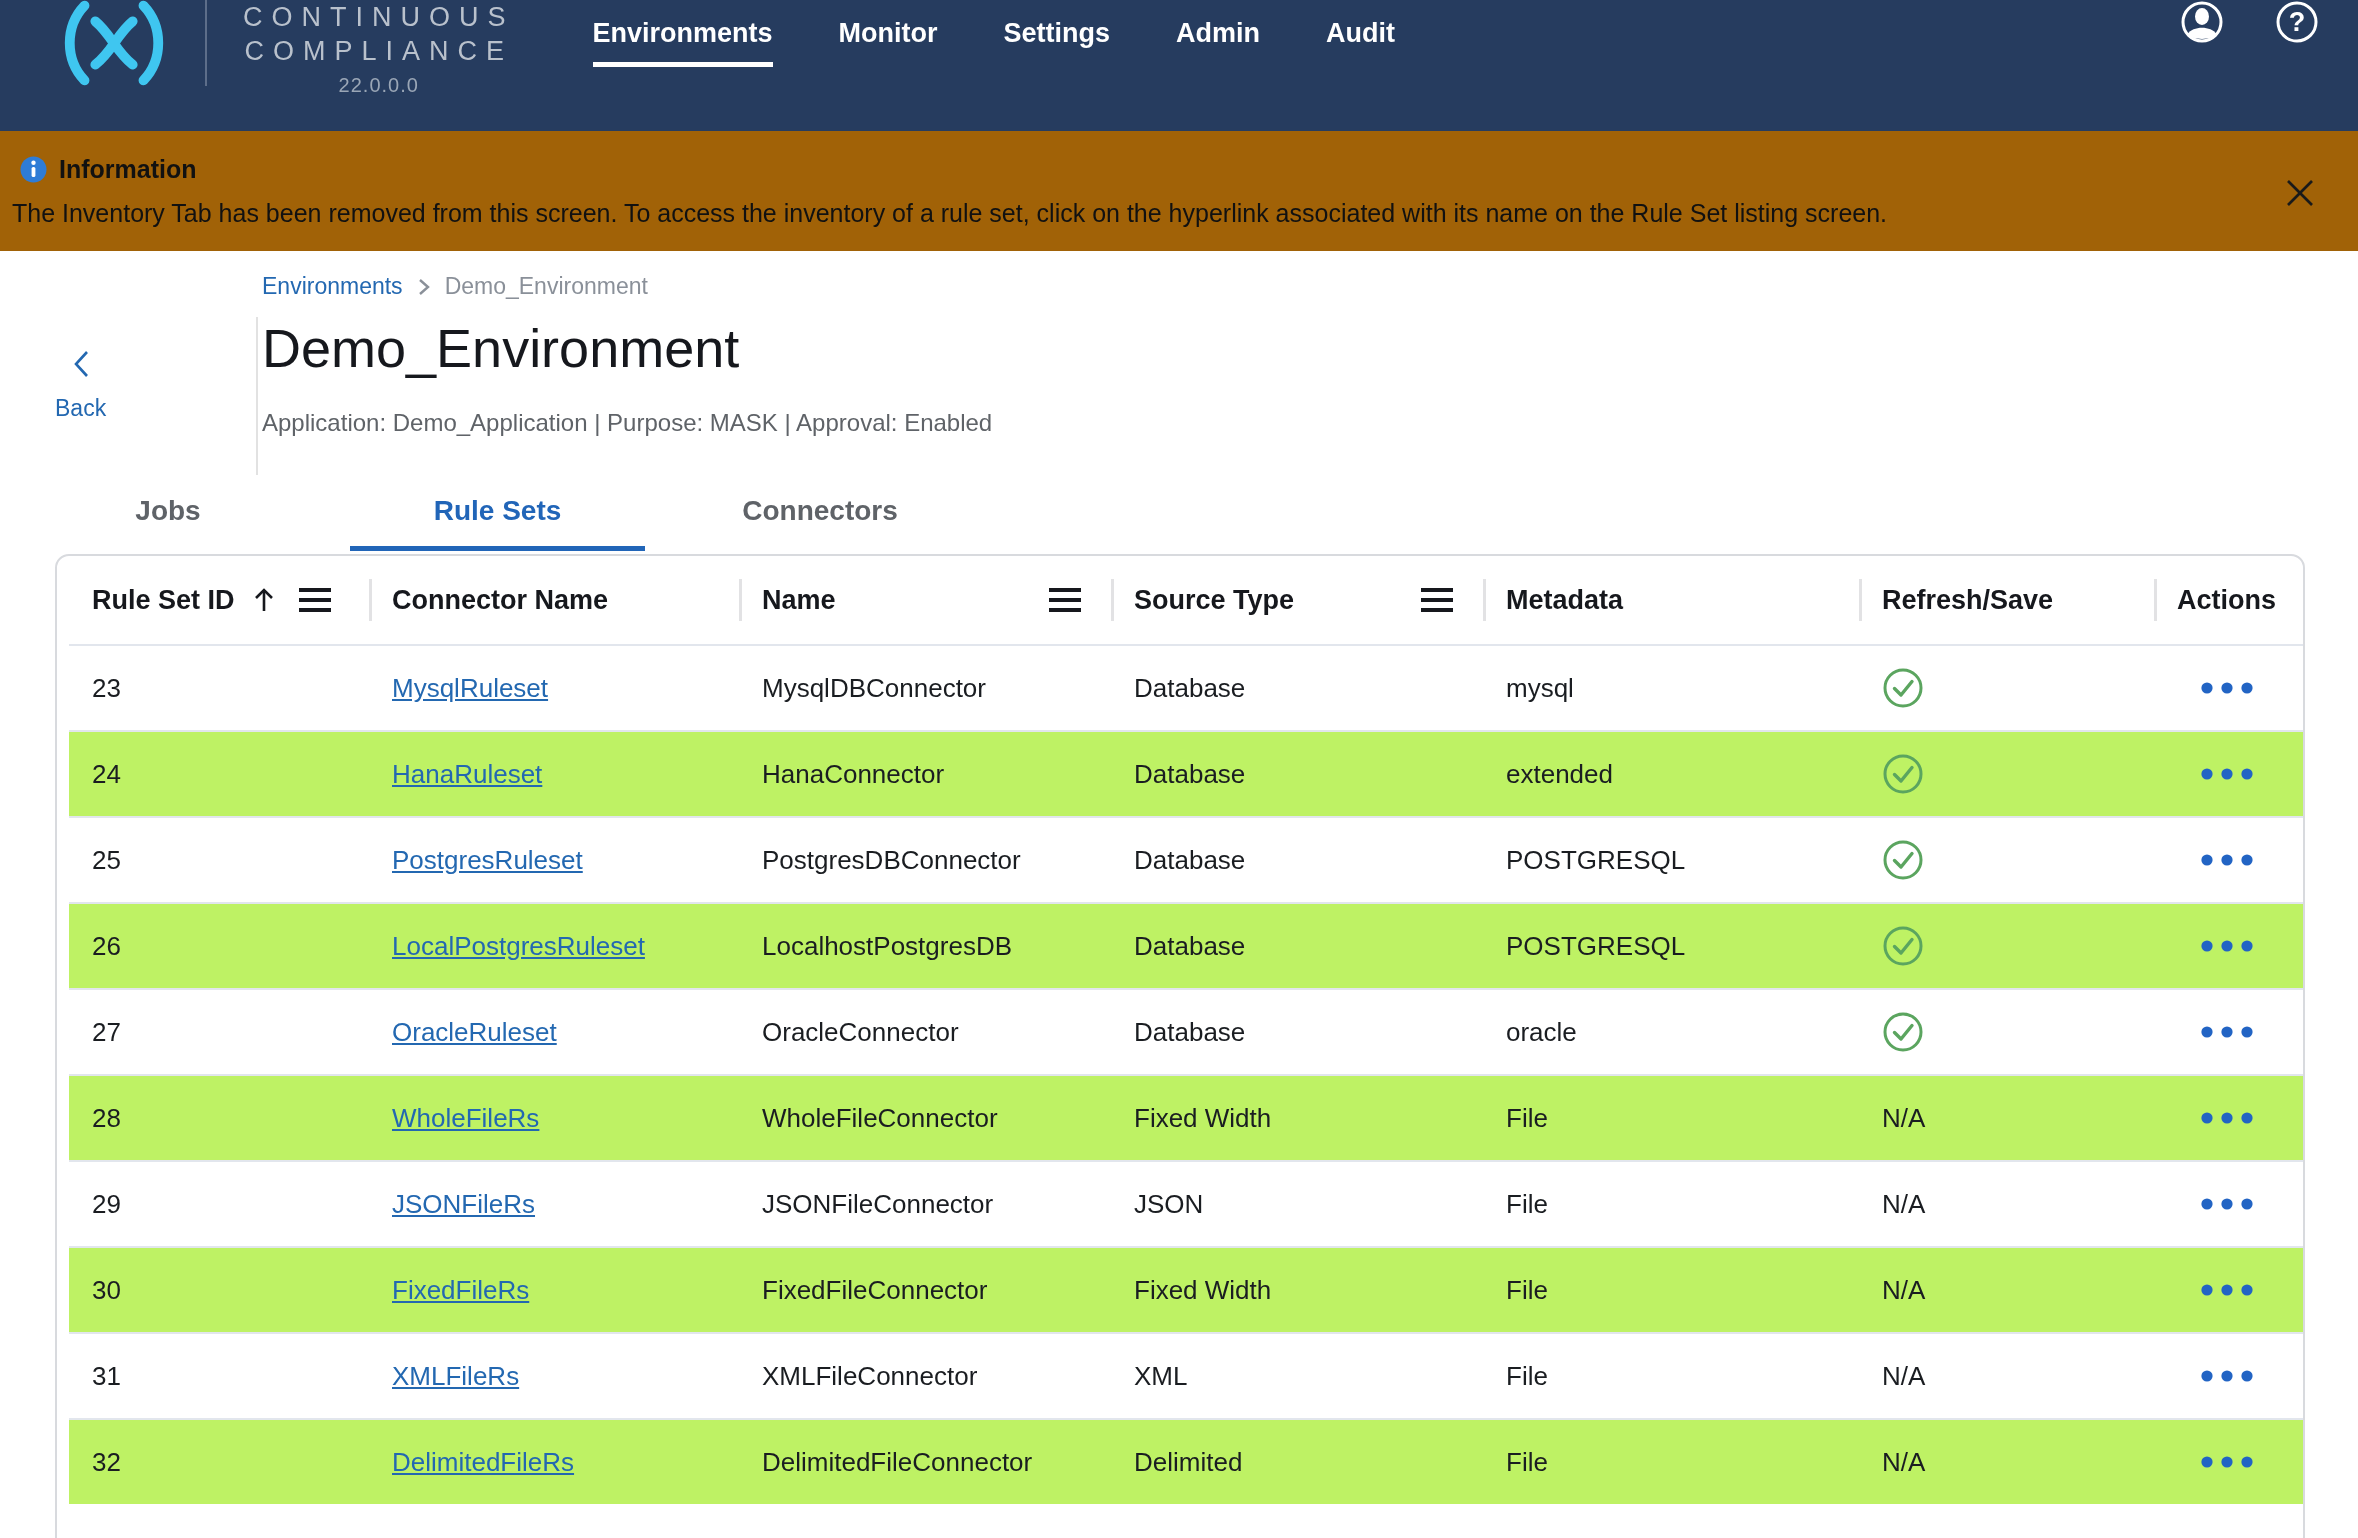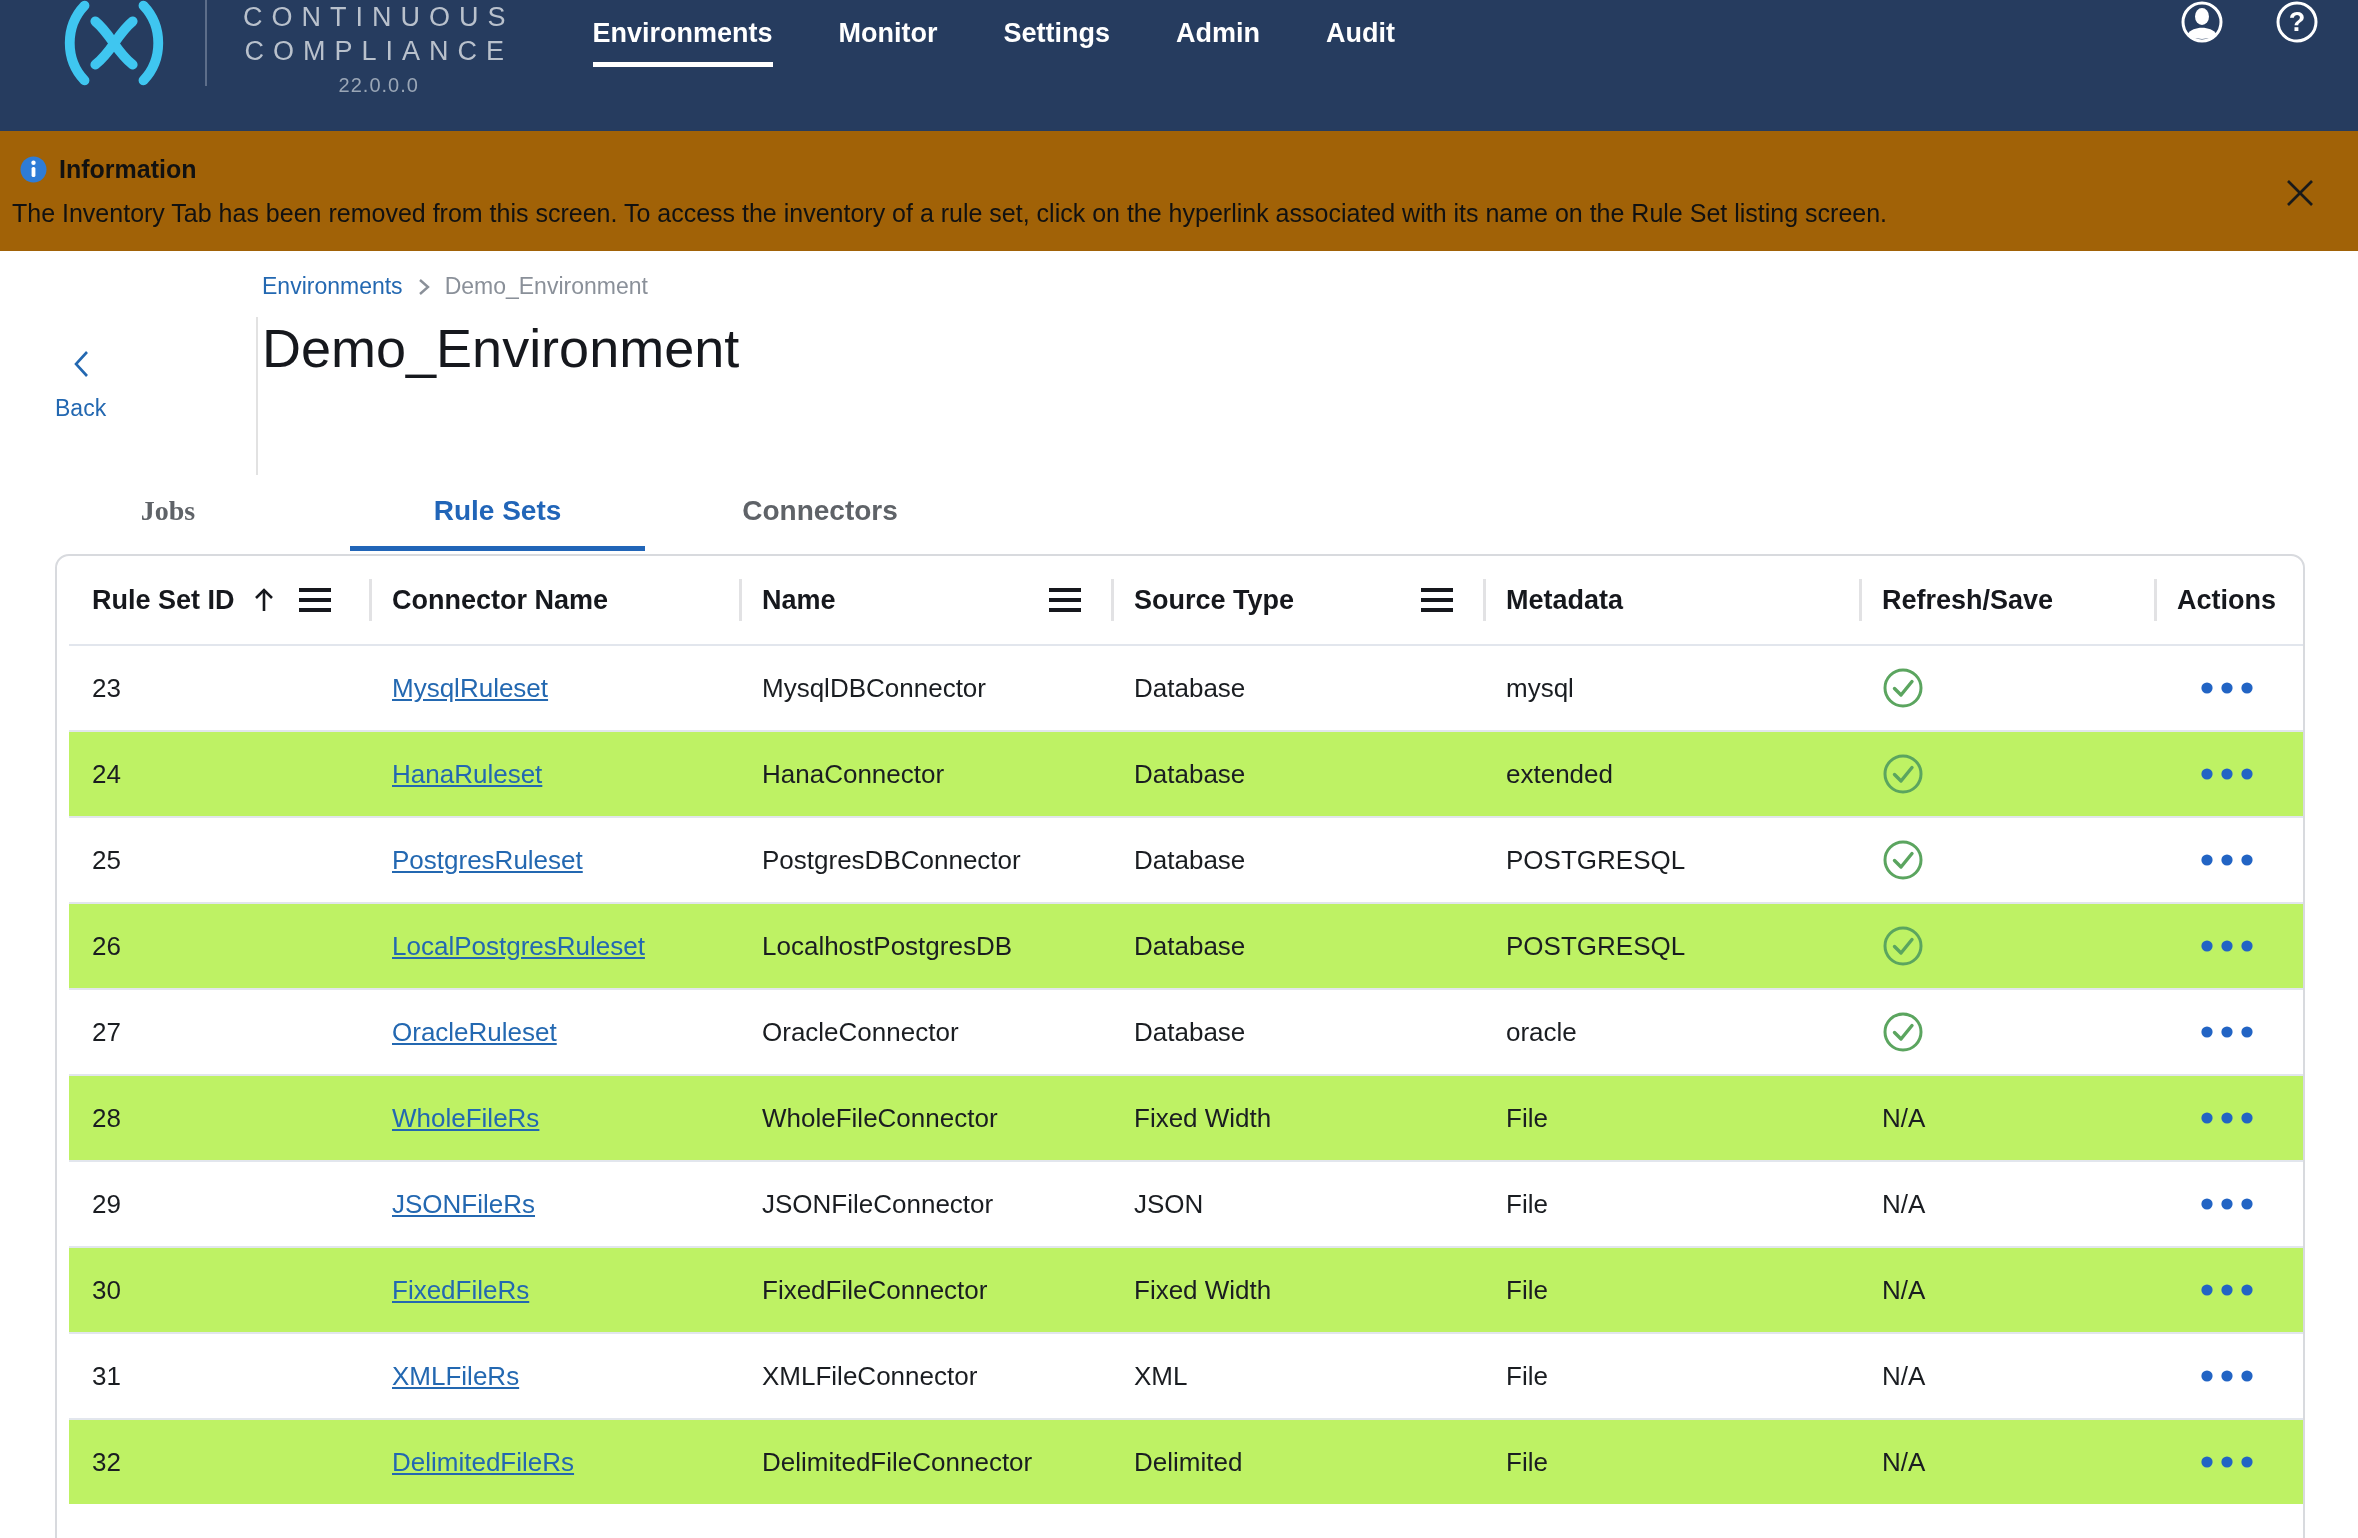--- a/index.html
+++ b/index.html
@@ -38,21 +38,21 @@
   .page-title { position:absolute; left:262px; top:66px; font-size:54px; font-weight:400; color:#16181D; }
   .page-subtitle { position:absolute; left:262px; top:158px; font-size:24px; color:#5F6368; }
   .add-btn { position:absolute; left:2068px; top:72px; width:228px; height:70px; background:#2264AE;
              border:none; border-radius:10px; color:#fff; font-size:29px; display:flex; align-items:center;
              justify-content:center; gap:16px; cursor:pointer; font-family:inherit; }
 
   
   .tabs { position:absolute; left:0; top:228px; display:flex; height:72px; align-items:center; }
   .tab { font-size:28px; font-weight:700; color:#5F6368; text-align:center; cursor:pointer;
          position:relative; height:72px; line-height:64px; }
-  .tab:nth-child(1){ margin-left:90px; width:156px;font-family:Liberation Serif, serif; }
+  .tab:nth-child(1){ margin-left:90px; width:156px; }
   .tab:nth-child(2){ margin-left:104px; width:295px; }
   .tab:nth-child(3){ margin-left:80px; width:190px; }
   .tab.active { color:#2165B8; }
   .tab.active::after { content:""; position:absolute; left:0; right:0; bottom:0; height:5px; background:#2165B8; }
 
   
   .card { position:absolute; left:55px; top:303px; width:2250px; height:1030px;
           background:#fff; border:2px solid #D8DADE; border-radius:14px; overflow:hidden; }
   .grid-row { display:grid; grid-template-columns:300px 370px 372px 372px 376px 295px 1fr; align-items:center;margin-left:12px; }
   .thead { height:88px; }
@@ -136,20 +136,21 @@
 
   <div class="back-btn">
     <svg width="18" height="30" viewBox="0 0 18 30">
       <polyline points="15,3 4,15 15,27" fill="none" stroke="#2368B1" stroke-width="2.6"></polyline>
     </svg>
     <span>Back</span>
   </div>
 
   <div class="v-divider"></div>
   <div class="page-title">Demo_Environment</div>
+  <div class="page-subtitle">Application: Demo_Application | Purpose: MASK | Approval: Enabled</div>
 
 
   <div class="tabs">
       <div class="tab">Jobs</div>
       <div class="tab active">Rule Sets</div>
       <div class="tab">Connectors</div>
     </div>
 
   <div class="card">
     <div class="grid-row thead">

